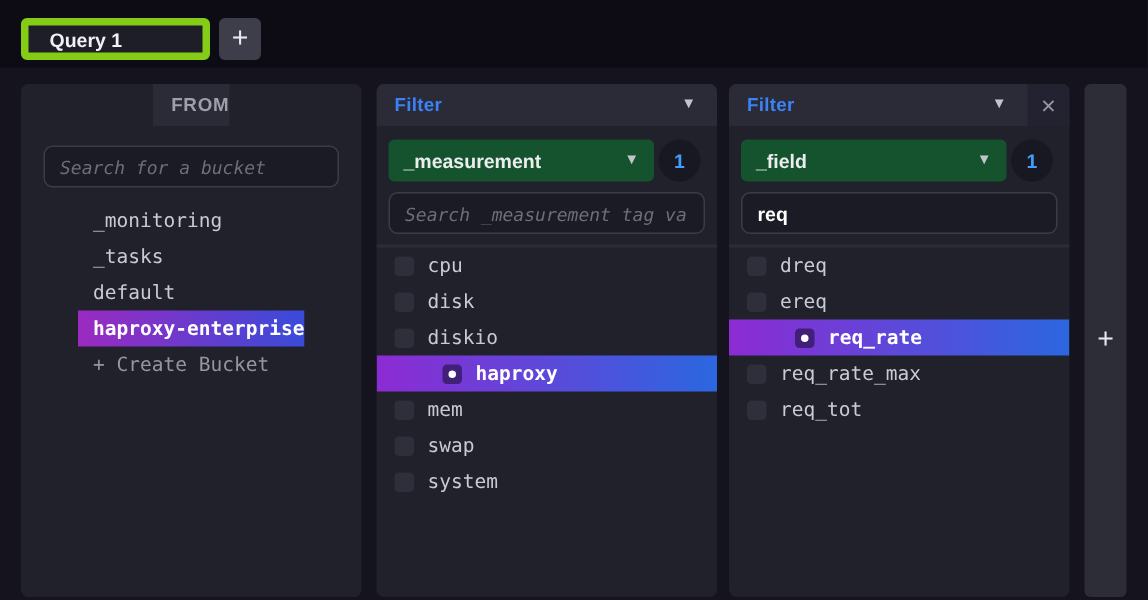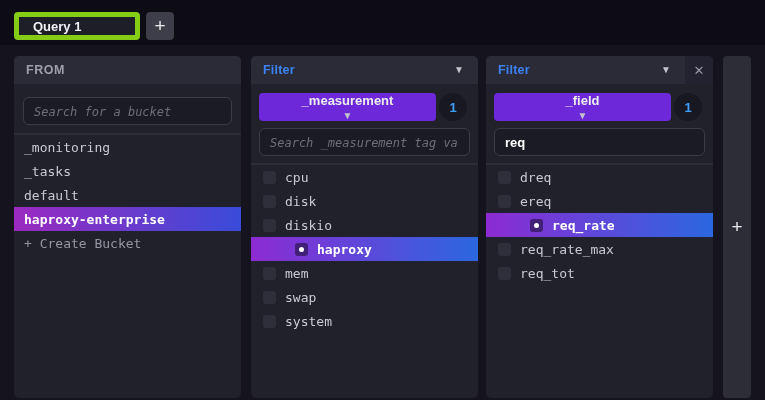--- a/index.html
+++ b/index.html
@@ -27,21 +27,21 @@
     display:flex; align-items:center; justify-content:center;
     font-size:19px; font-weight:400; cursor:pointer;
   }
 
   
   .panel {
     position:absolute; top:56px; height:342px; width:227px;
     background:#21212c; border-radius:5px; overflow:hidden;
     display:flex; flex-direction:column;
   }
-  .panel.from   { left:14px; }
+  .panel.from   { left:14px;align-items:center; }
   .panel.meas   { left:251px; }
   .panel.field  { left:486px; }
 
   .panel-header {
     height:28px; min-height:28px; background:#2b2b37;
     display:flex; align-items:center; padding-left:12px;
   }
   .panel-title { font-size:12.5px; font-weight:bold; color:#3b82f6; letter-spacing:.2px; }
   .panel-title.dim { color:#9d9fa9; letter-spacing:.5px; }
   .spacer { flex:1; }
@@ -49,23 +49,23 @@
   .panel-header .caret { margin-right:14px; }
   .dismiss-btn {
     width:28px; height:28px; background:#222230;
     display:flex; align-items:center; justify-content:center;
     color:#9597a2; font-size:13px; cursor:pointer;
   }
 
   .controls { padding:9px 8px 7px 8px; }
   .controls .row1 { display:flex; align-items:center; margin-bottom:7px; }
   .dropdown {
-    width:177px; height:28px; background:#6d28d9; border-radius:4px;
+    width:177px; height:28px; background:#14532d; border-radius:4px;
     display:flex; align-items:center; padding:0 10px;
-    color:#eceded; font-size:13px; font-weight:bold; cursor:pointer;flex-direction:column;
+    color:#eceded; font-size:13px; font-weight:bold; cursor:pointer;
   }
   .count-badge {
     width:28px; height:28px; border-radius:50%; background:#181822;
     color:#3f9fff; font-size:13px; font-weight:bold;
     display:flex; align-items:center; justify-content:center;
     margin-left:auto; margin-right:3px;
   }
   .search-input {
     width:100%; height:28px; background:#1b1b25;
     border:1px solid #3b3c49; border-radius:6px;

